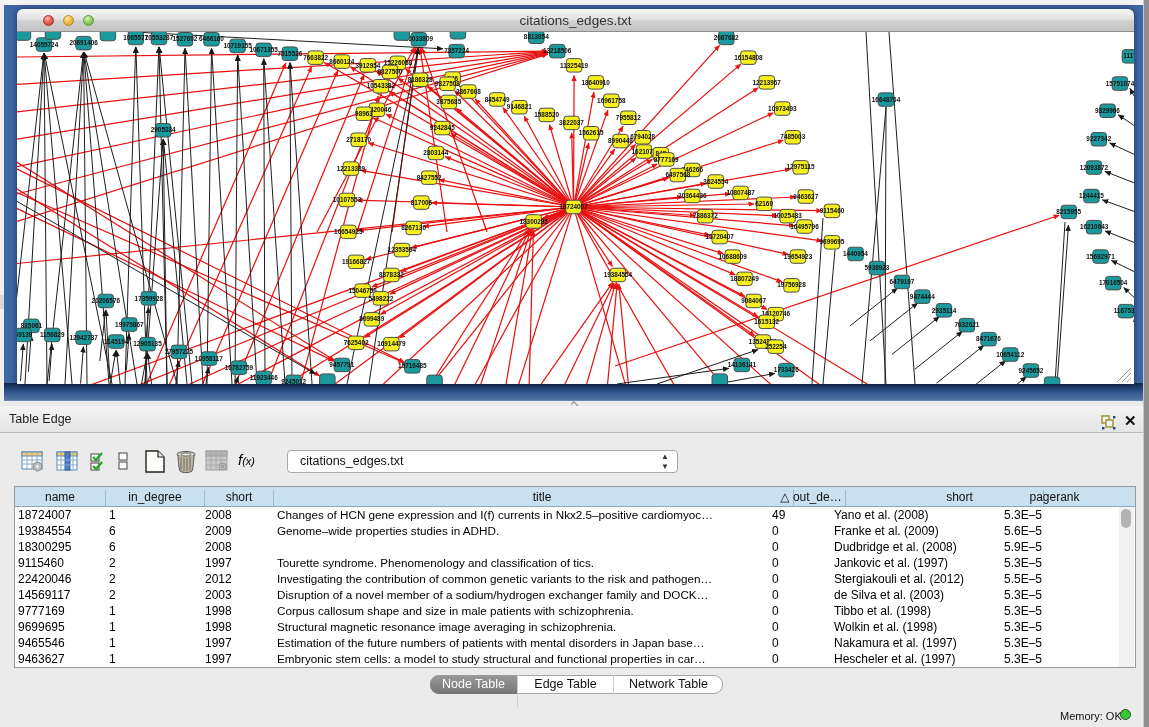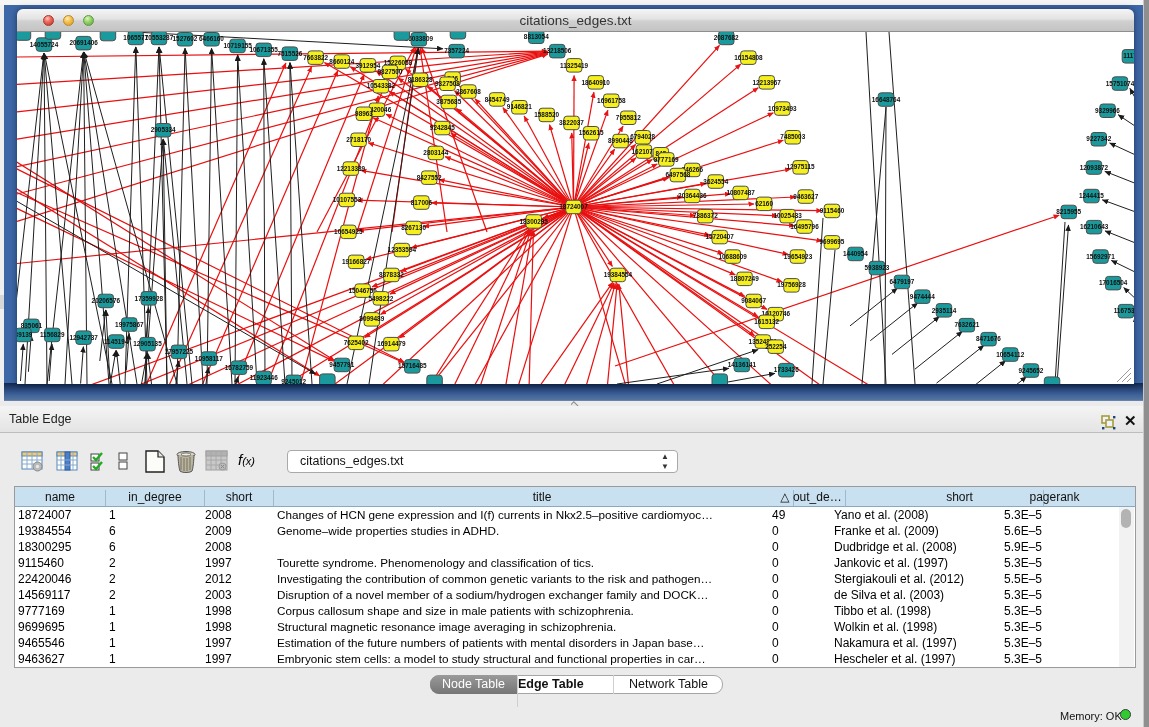--- a/index.html
+++ b/index.html
@@ -42,21 +42,21 @@
 .trow { position:absolute; left:14px; width:1105px; height:16px; font-size:12px; color:#000; }
 .trow span { position:absolute; top:1px; white-space:nowrap; }
 .c1 { left:4px; } .c2 { left:95px; } .c3 { left:191px; } .c4 { left:263px; font-size:11.7px; }
 .c5 { left:758px; } .c6 { left:820px; width:170px; } .c7 { left:990px; }
 #vscroll { position:absolute; left:1119px; top:487px; width:15px; height:180px; background:#f2f2f2; }
 #vthumb { position:absolute; left:2px; top:22px; width:10px; height:19px; background:#b3b3b3; border-radius:5px; }
 
 #tabs { position:absolute; left:430px; top:675px; width:293px; height:19px; background:#fff;
   border:1px solid #a6a6a6; border-radius:9px; overflow:hidden; font-size:12.5px; }
 #tab1 { left:430px; top:675px; width:87px; height:19px; background:linear-gradient(to bottom,#9a9a9a,#757575); color:#fff; text-align:center; position:absolute; line-height:18px; font-size:12.5px; border-radius:9px 0 0 9px;}
-#tab2 { left:517px; top:675px; width:96px; height:32px; color:#111; position:absolute; line-height:18px; border-left:1px solid #cfcfcf; font-size:12.5px;font-weight:bold;}
+#tab2 { left:517px; top:675px; width:96px; height:32px; color:#111; text-align:center; position:absolute; line-height:18px; border-left:1px solid #cfcfcf; font-size:12.5px;}
 #tab3 { left:613px; top:675px; width:110px; height:19px; color:#111; text-align:center; position:absolute; line-height:18px; border-left:1px solid #cfcfcf; font-size:12.5px;}
 #mem { position:absolute; left:1060px; top:710px; font-size:11px; color:#111; }
 #memdot { position:absolute; left:1120px; top:709px; width:11px; height:11px; border-radius:50%;
   background:#2fcc2f; border:1px solid #3c3c3c; }
 </style></head>
 <body>
 <div id="bluepanel"></div>
 <div id="bottomband"></div>
 <div id="topstrip"></div>
 <div id="leftstrip"></div>

